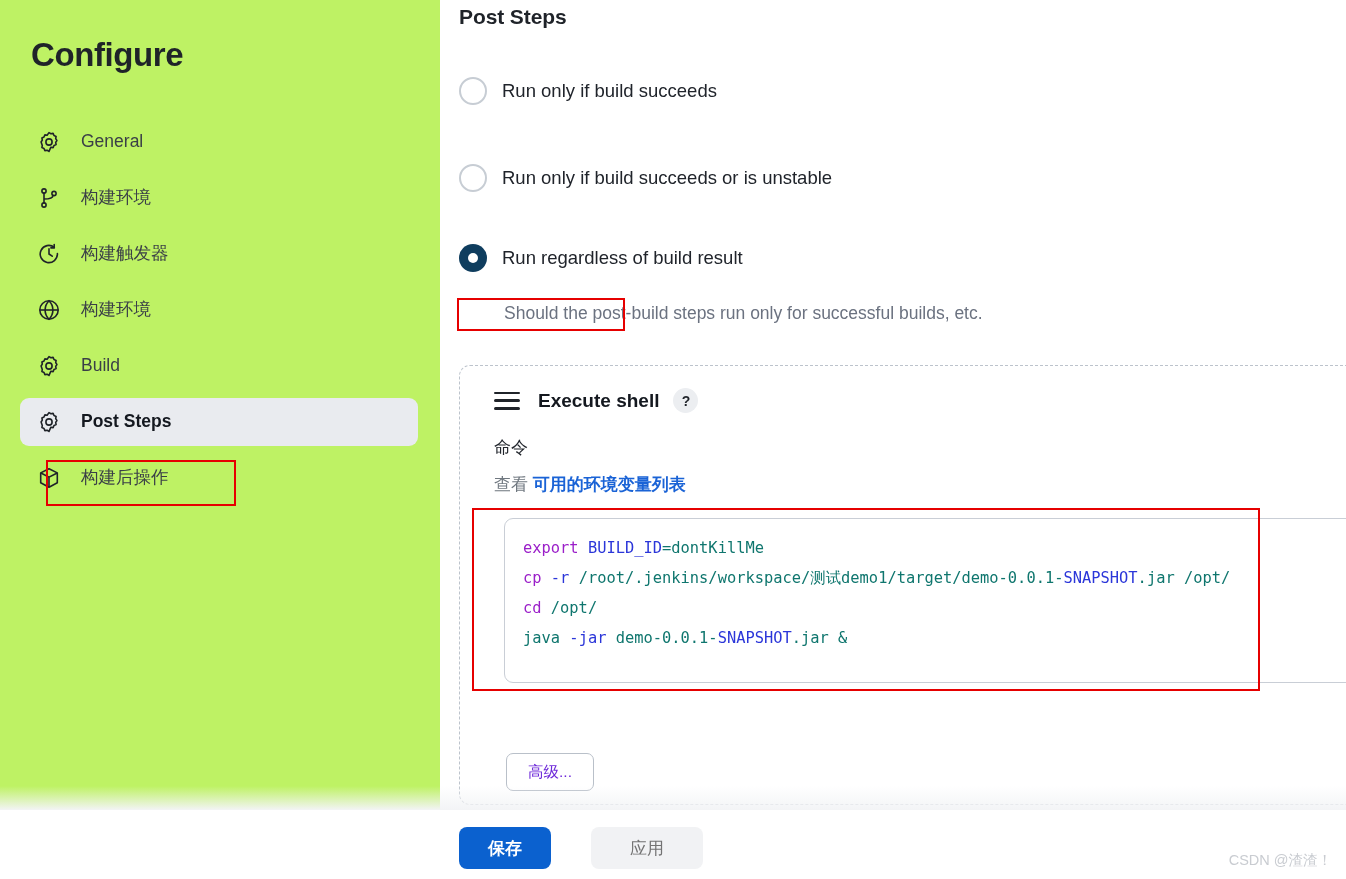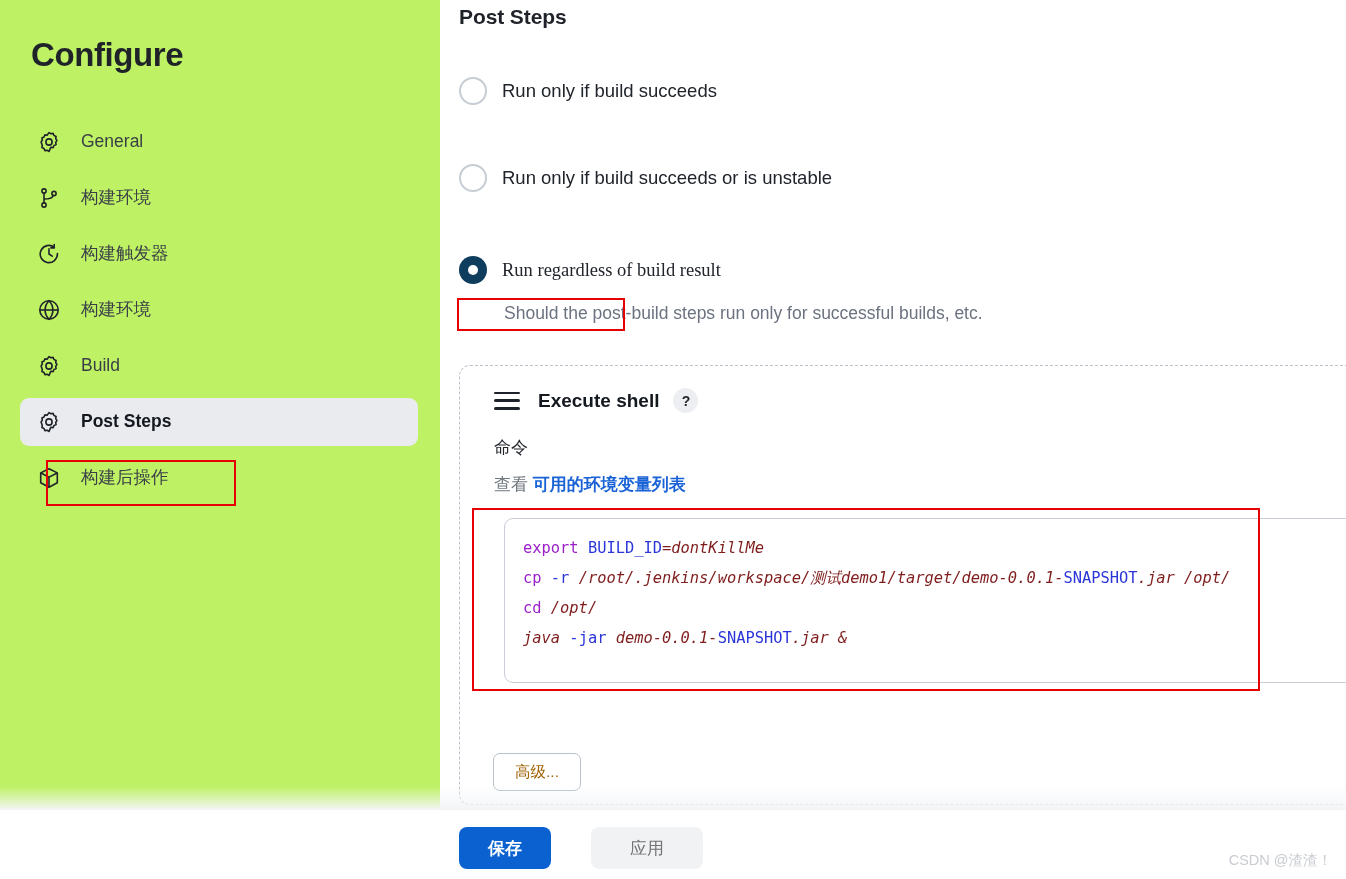--- a/index.html
+++ b/index.html
@@ -80,21 +80,21 @@
   }
 
   
   .radio-row {
     position: absolute; left: 19px;
     display: flex; align-items: center;
     cursor: pointer;
   }
   .radio-row.r1 { top: 77px; }
   .radio-row.r2 { top: 164px; }
-  .radio-row.r3 { top: 256px; font-family: Liberation Serif, serif; }
+  .radio-row.r3 { top: 244px; }
   .radio-mark {
     width: 28px; height: 28px; border-radius: 50%;
     border: 2.4px solid #c7cdd4;
     background: #ffffff;
     flex: 0 0 28px;
     margin-right: 15px;
     position: relative;
   }
   .radio-mark.checked {
     border: none;
@@ -195,30 +195,30 @@
     overflow: hidden;
     font-family: "DejaVu Sans Mono", "Liberation Mono", monospace;
     font-size: 15.4px;
     line-height: 30px;
     white-space: nowrap;
     cursor: text;
   }
   .tok-kw  { color: #9b1fc9; }
   .tok-var { color: #2b36d9; }
   .tok-flag{ color: #2b36d9; }
-  .tok-txt { color: #7f1d1d; font-style: italic; }
+  .tok-txt { color: #0f766e; }
 
   .adv-button {
     position: absolute;
-    left: 33px; top: 387px;
+    left: 46px; top: 387px;
     width: 88px; height: 38px;
     border: 1.4px solid #b9c0c9;
     border-radius: 7px;
     background: #ffffff;
-    color: #a16207;
+    color: #6d28d9;
     font-size: 15.5px;
     display: flex; align-items: center; justify-content: center;
     cursor: pointer;
     font-family: "Liberation Sans", sans-serif;
   }
 
   
   .scroll-fade {
     position: absolute; left: 0; top: 786px;
     width: 1346px; height: 24px;

